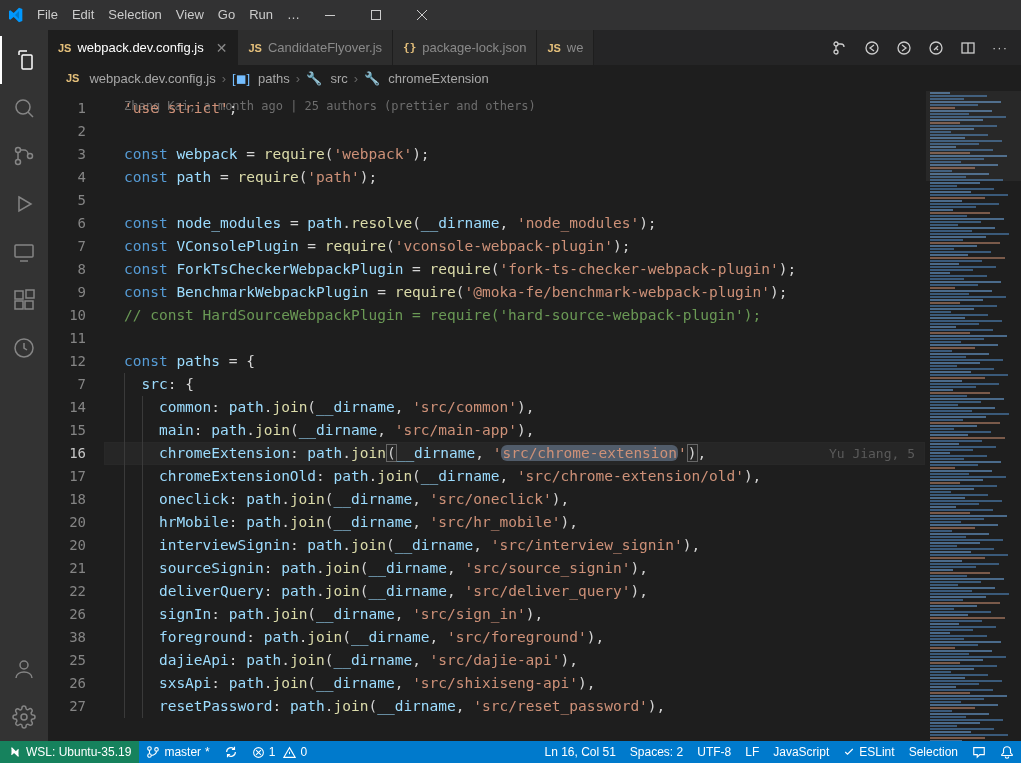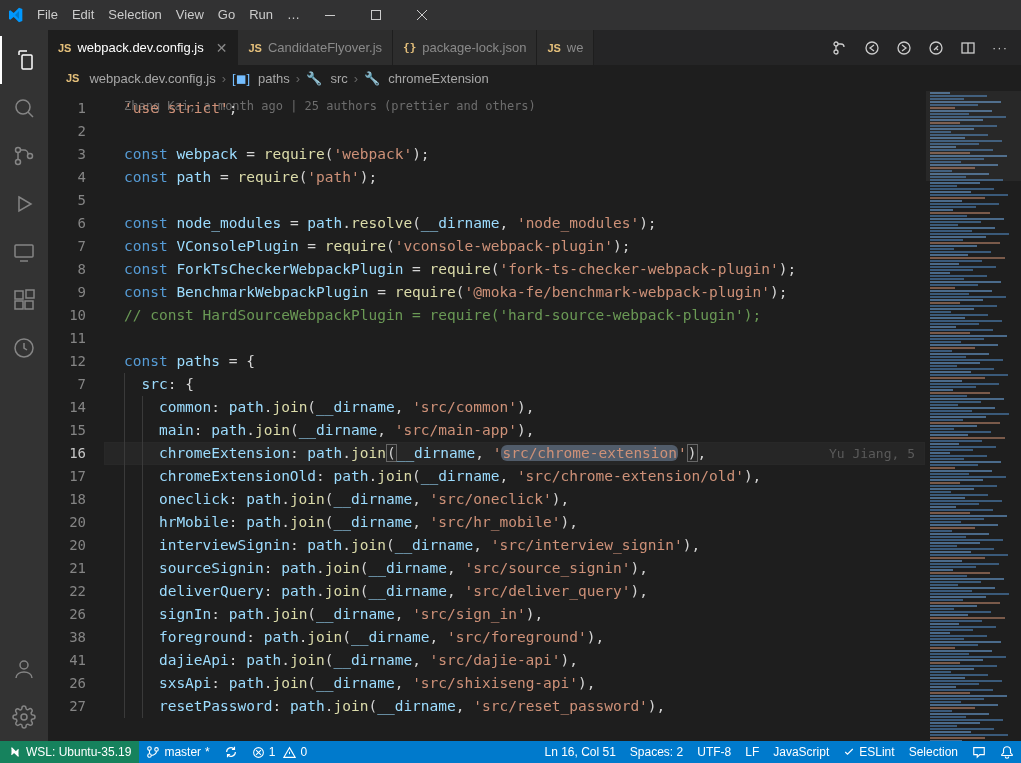--- a/index.html
+++ b/index.html
@@ -301,21 +301,21 @@
           <div>15</div>
           <div style="color: rgb(198, 198, 198);">16</div>
           <div>17</div>
           <div>18</div>
           <div>20</div>
           <div>20</div>
           <div>21</div>
           <div>22</div>
           <div>26</div>
           <div>38</div>
-          <div>41</div>
+          <div>25</div>
           <div>26</div>
           <div>27</div>
         </div>
       <div class="code" id="code"><div class="line" style="height: 0px; padding: 0px;"><span style="color:#6d6d6d;font-size:12px;position:absolute;top:-2px;left:20px;">Zhang Kai, a month ago | 25 authors (prettier and others)</span></div><div class="line"><span class="st">'use strict'</span><span class="pn">;</span></div><div class="line"></div><div class="line"><span class="kw">const</span> <span class="vr">webpack</span> <span class="pn">=</span> <span class="fn">require</span><span class="pn">(</span><span class="st">'webpack'</span><span class="pn">);</span></div><div class="line"><span class="kw">const</span> <span class="vr">path</span> <span class="pn">=</span> <span class="fn">require</span><span class="pn">(</span><span class="st">'path'</span><span class="pn">);</span></div><div class="line"></div><div class="line"><span class="kw">const</span> <span class="vr">node_modules</span> <span class="pn">=</span> <span class="vr">path</span><span class="pn">.</span><span class="fn">resolve</span><span class="pn">(</span><span class="vr">__dirname</span><span class="pn">, </span><span class="st">'node_modules'</span><span class="pn">);</span></div><div class="line"><span class="kw">const</span> <span class="vr">VConsolePlugin</span> <span class="pn">=</span> <span class="fn">require</span><span class="pn">(</span><span class="st">'vconsole-webpack-plugin'</span><span class="pn">);</span></div><div class="line"><span class="kw">const</span> <span class="vr">ForkTsCheckerWebpackPlugin</span> <span class="pn">=</span> <span class="fn">require</span><span class="pn">(</span><span class="st">'fork-ts-checker-webpack-plugin'</span><span class="pn">);</span></div><div class="line"><span class="kw">const</span> <span class="vr">BenchmarkWebpackPlugin</span> <span class="pn">=</span> <span class="fn">require</span><span class="pn">(</span><span class="st">'@moka-fe/benchmark-webpack-plugin'</span><span class="pn">);</span></div><div class="line"><span class="cm">// const HardSourceWebpackPlugin = require('hard-source-webpack-plugin');</span></div><div class="line"></div><div class="line"><span class="kw">const</span> <span class="vr">paths</span> <span class="pn">= {</span></div><div class="line"><span class="indent-guide" style="left:20px;"></span>  <span class="vr">src</span><span class="pn">: {</span></div><div class="line"><span class="indent-guide" style="left:20px;"></span><span class="indent-guide" style="left:38px;"></span>    <span class="vr">common</span><span class="pn">:</span> <span class="vr">path</span><span class="pn">.</span><span class="fn">join</span><span class="pn">(</span><span class="vr">__dirname</span><span class="pn">, </span><span class="st">'src/common'</span><span class="pn">)</span><span class="pn">,</span></div><div class="line"><span class="indent-guide" style="left:20px;"></span><span class="indent-guide" style="left:38px;"></span>    <span class="vr">main</span><span class="pn">:</span> <span class="vr">path</span><span class="pn">.</span><span class="fn">join</span><span class="pn">(</span><span class="vr">__dirname</span><span class="pn">, </span><span class="st">'src/main-app'</span><span class="pn">)</span><span class="pn">,</span></div><div class="line hl"><span class="indent-guide" style="left:20px;"></span><span class="indent-guide" style="left:38px;"></span>    <span class="vr">chromeExtension</span><span class="pn">:</span> <span class="vr">path</span><span class="pn">.</span><span class="fn">join</span><span class="pn brk">(</span><span class="vr">__dirname</span><span class="pn">, </span><span class="st">'<span class="sel">src/chrome-extension</span>'</span><span class="pn brk">)</span><span class="pn">,</span><span class="lens">Yu Jiang, 5</span></div><div class="line"><span class="indent-guide" style="left:20px;"></span><span class="indent-guide" style="left:38px;"></span>    <span class="vr">chromeExtensionOld</span><span class="pn">:</span> <span class="vr">path</span><span class="pn">.</span><span class="fn">join</span><span class="pn">(</span><span class="vr">__dirname</span><span class="pn">, </span><span class="st">'src/chrome-extension/old'</span><span class="pn">)</span><span class="pn">,</span></div><div class="line"><span class="indent-guide" style="left:20px;"></span><span class="indent-guide" style="left:38px;"></span>    <span class="vr">oneclick</span><span class="pn">:</span> <span class="vr">path</span><span class="pn">.</span><span class="fn">join</span><span class="pn">(</span><span class="vr">__dirname</span><span class="pn">, </span><span class="st">'src/oneclick'</span><span class="pn">)</span><span class="pn">,</span></div><div class="line"><span class="indent-guide" style="left:20px;"></span><span class="indent-guide" style="left:38px;"></span>    <span class="vr">hrMobile</span><span class="pn">:</span> <span class="vr">path</span><span class="pn">.</span><span class="fn">join</span><span class="pn">(</span><span class="vr">__dirname</span><span class="pn">, </span><span class="st">'src/hr_mobile'</span><span class="pn">)</span><span class="pn">,</span></div><div class="line"><span class="indent-guide" style="left:20px;"></span><span class="indent-guide" style="left:38px;"></span>    <span class="vr">interviewSignin</span><span class="pn">:</span> <span class="vr">path</span><span class="pn">.</span><span class="fn">join</span><span class="pn">(</span><span class="vr">__dirname</span><span class="pn">, </span><span class="st">'src/interview_signin'</span><span class="pn">)</span><span class="pn">,</span></div><div class="line"><span class="indent-guide" style="left:20px;"></span><span class="indent-guide" style="left:38px;"></span>    <span class="vr">sourceSignin</span><span class="pn">:</span> <span class="vr">path</span><span class="pn">.</span><span class="fn">join</span><span class="pn">(</span><span class="vr">__dirname</span><span class="pn">, </span><span class="st">'src/source_signin'</span><span class="pn">)</span><span class="pn">,</span></div><div class="line"><span class="indent-guide" style="left:20px;"></span><span class="indent-guide" style="left:38px;"></span>    <span class="vr">deliverQuery</span><span class="pn">:</span> <span class="vr">path</span><span class="pn">.</span><span class="fn">join</span><span class="pn">(</span><span class="vr">__dirname</span><span class="pn">, </span><span class="st">'src/deliver_query'</span><span class="pn">)</span><span class="pn">,</span></div><div class="line"><span class="indent-guide" style="left:20px;"></span><span class="indent-guide" style="left:38px;"></span>    <span class="vr">signIn</span><span class="pn">:</span> <span class="vr">path</span><span class="pn">.</span><span class="fn">join</span><span class="pn">(</span><span class="vr">__dirname</span><span class="pn">, </span><span class="st">'src/sign_in'</span><span class="pn">)</span><span class="pn">,</span></div><div class="line"><span class="indent-guide" style="left:20px;"></span><span class="indent-guide" style="left:38px;"></span>    <span class="vr">foreground</span><span class="pn">:</span> <span class="vr">path</span><span class="pn">.</span><span class="fn">join</span><span class="pn">(</span><span class="vr">__dirname</span><span class="pn">, </span><span class="st">'src/foreground'</span><span class="pn">)</span><span class="pn">,</span></div><div class="line"><span class="indent-guide" style="left:20px;"></span><span class="indent-guide" style="left:38px;"></span>    <span class="vr">dajieApi</span><span class="pn">:</span> <span class="vr">path</span><span class="pn">.</span><span class="fn">join</span><span class="pn">(</span><span class="vr">__dirname</span><span class="pn">, </span><span class="st">'src/dajie-api'</span><span class="pn">)</span><span class="pn">,</span></div><div class="line"><span class="indent-guide" style="left:20px;"></span><span class="indent-guide" style="left:38px;"></span>    <span class="vr">sxsApi</span><span class="pn">:</span> <span class="vr">path</span><span class="pn">.</span><span class="fn">join</span><span class="pn">(</span><span class="vr">__dirname</span><span class="pn">, </span><span class="st">'src/shixiseng-api'</span><span class="pn">)</span><span class="pn">,</span></div><div class="line"><span class="indent-guide" style="left:20px;"></span><span class="indent-guide" style="left:38px;"></span>    <span class="vr">resetPassword</span><span class="pn">:</span> <span class="vr">path</span><span class="pn">.</span><span class="fn">join</span><span class="pn">(</span><span class="vr">__dirname</span><span class="pn">, </span><span class="st">'src/reset_password'</span><span class="pn">)</span><span class="pn">,</span></div></div>
       <div class="minimap" id="minimap">
         <div class="viewport"></div>
       <div class="mini-line kw" style="width: 20px;"></div>
           <div class="mini-line " style="width: 57px;"></div>
           <div class="mini-line " style="width: 34px;"></div>
           <div class="mini-line kw" style="width: 71px;"></div>

